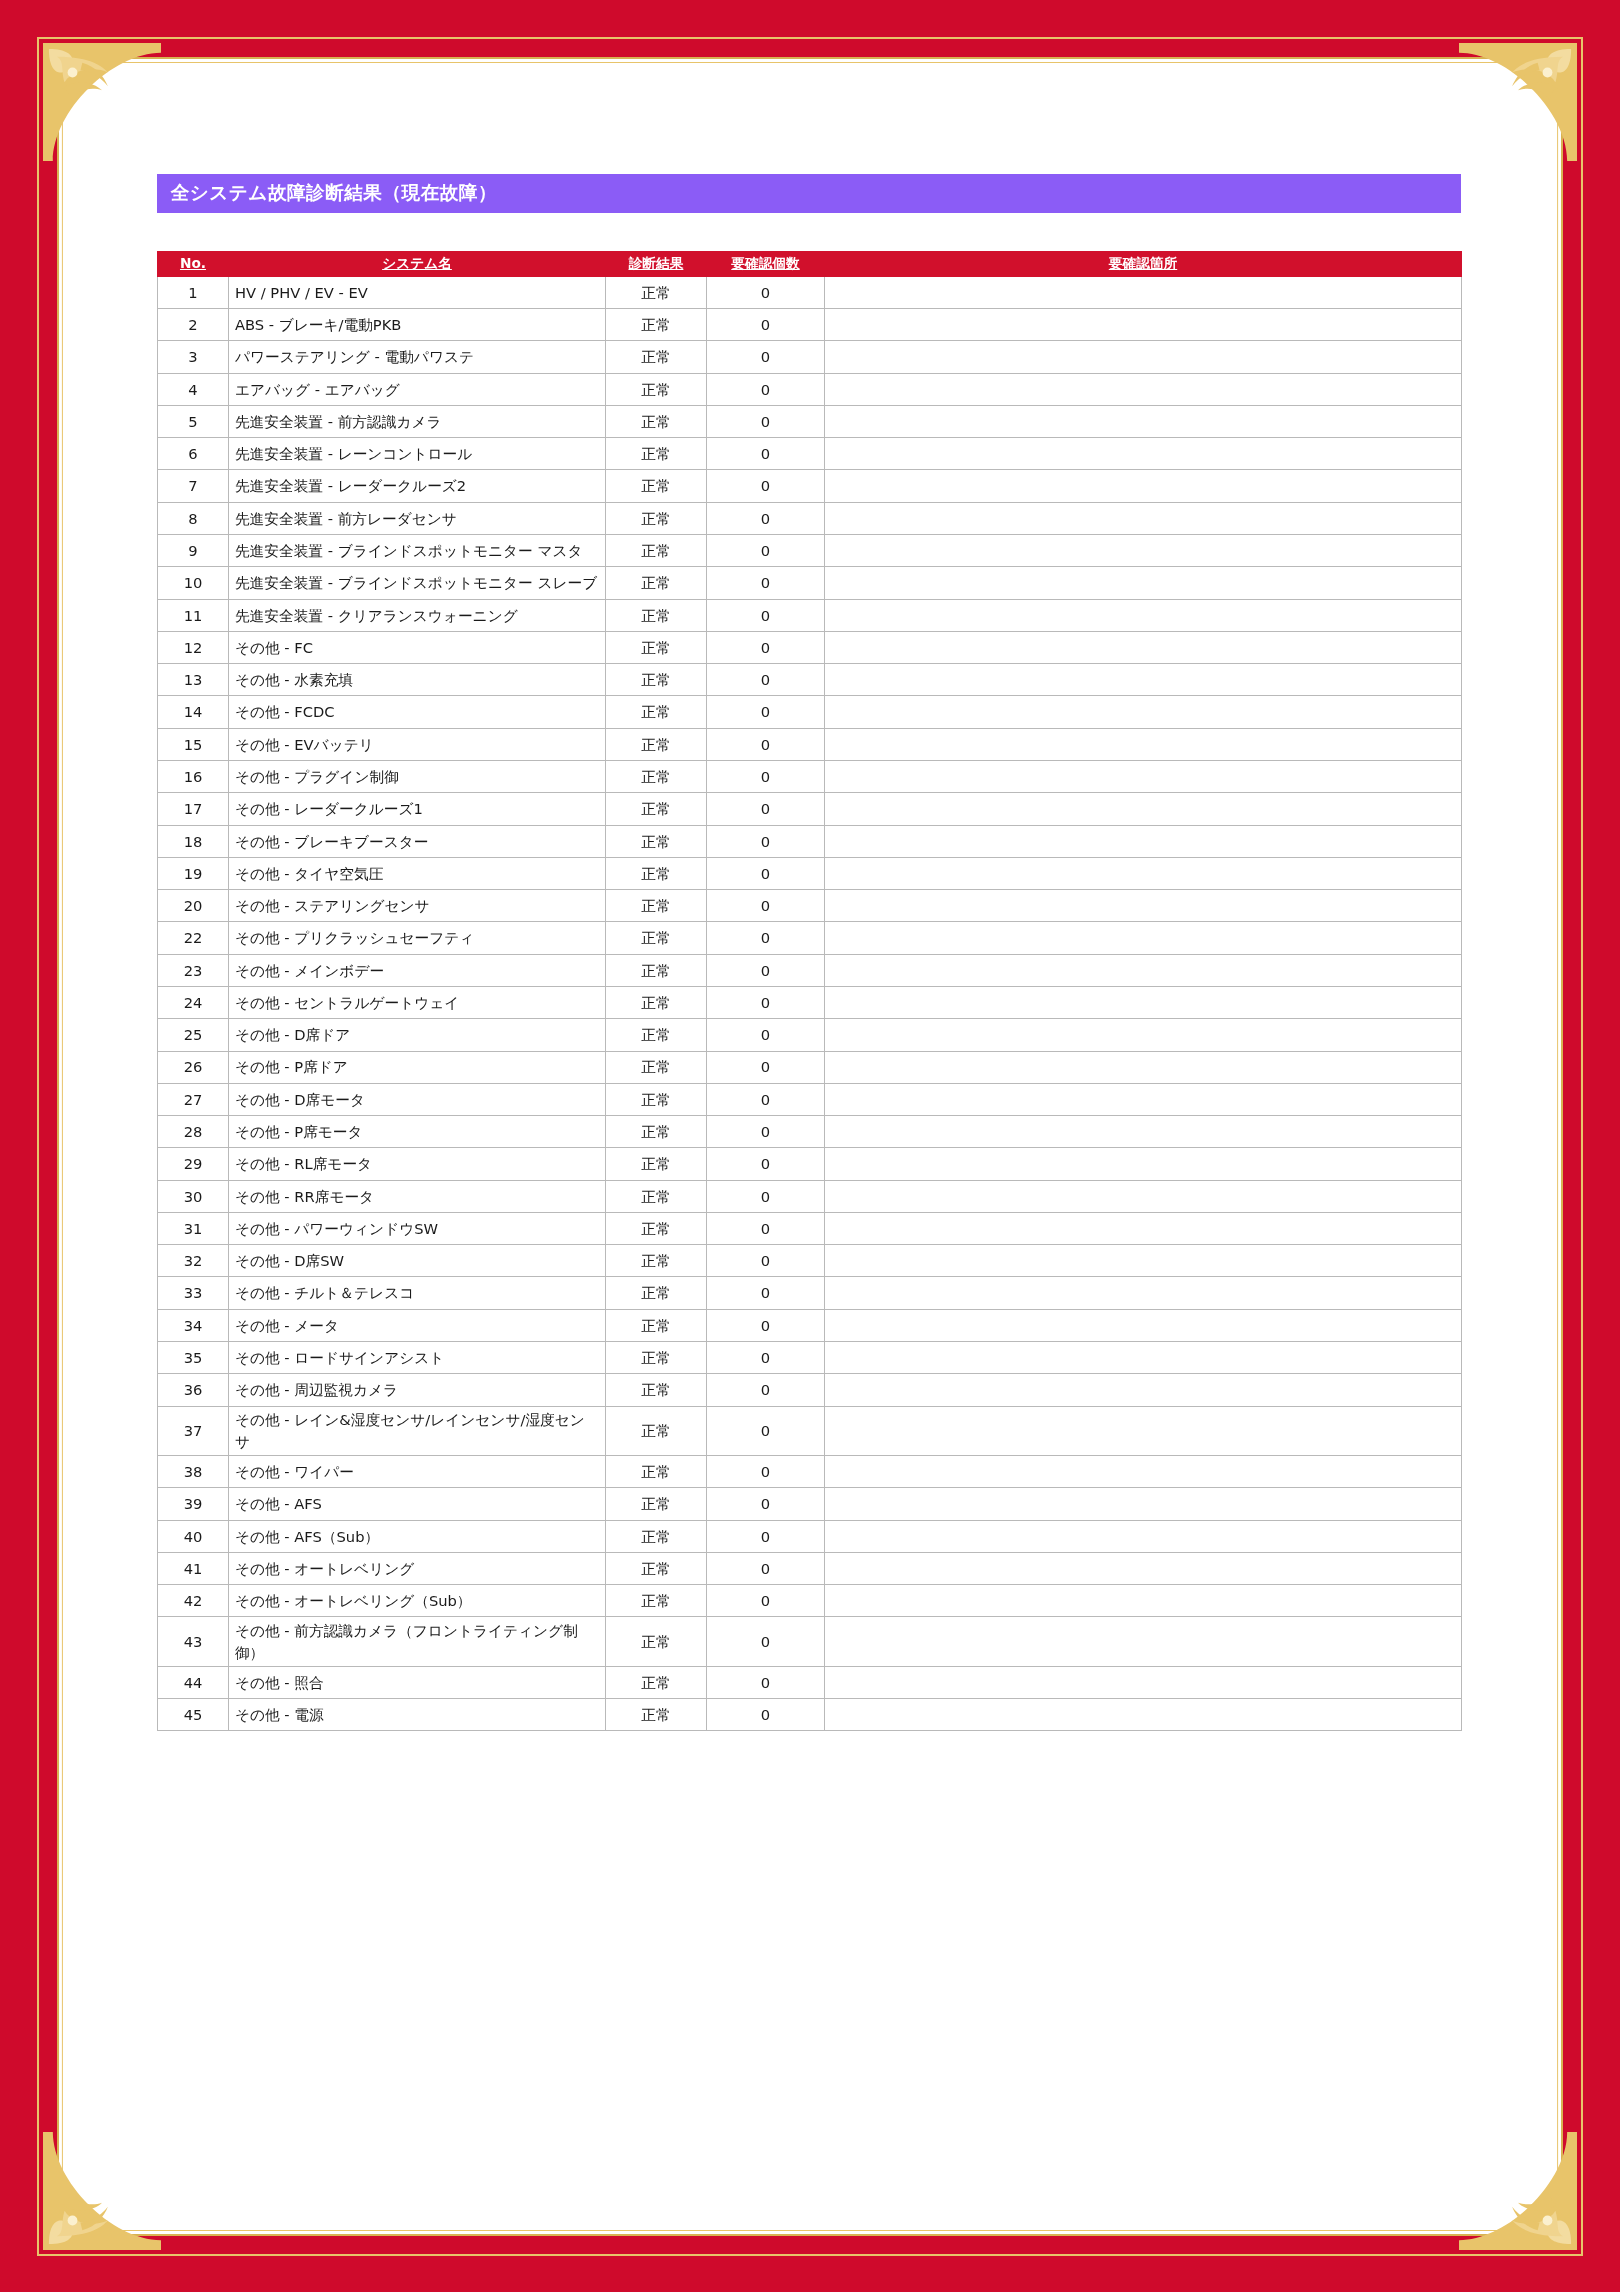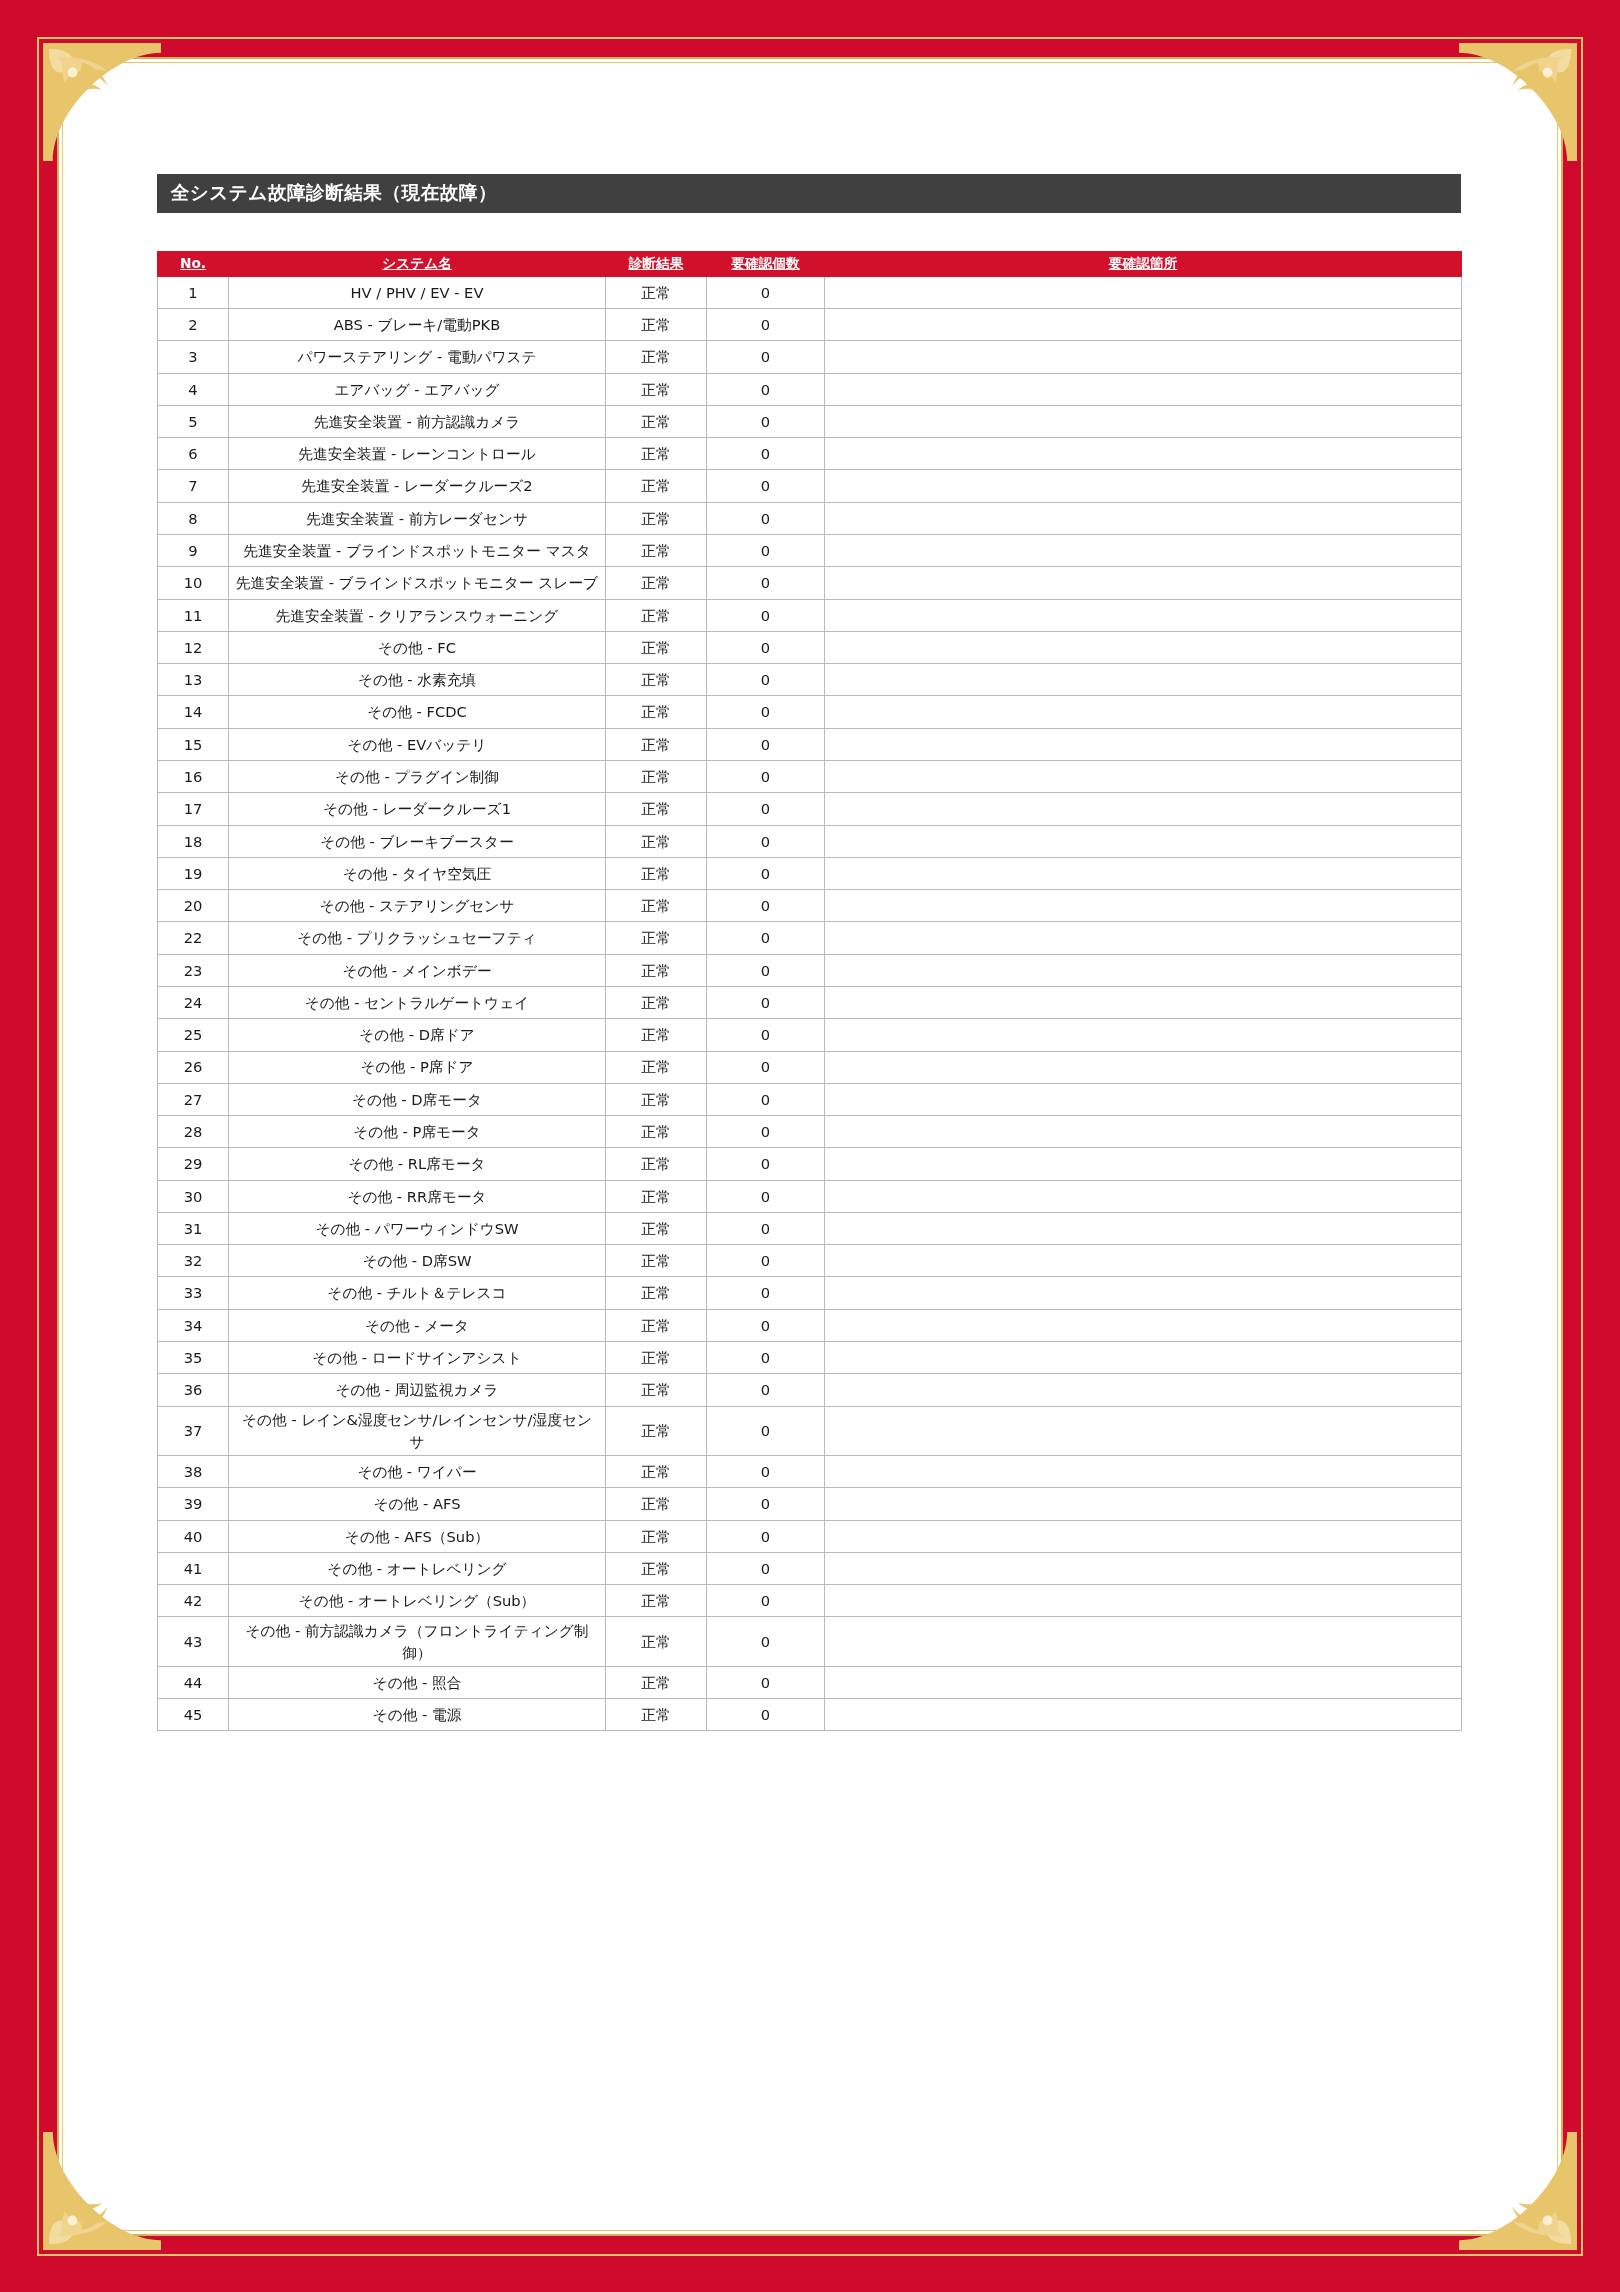--- a/index.html
+++ b/index.html
@@ -55,21 +55,21 @@
 
   
   .content {
     position: absolute;
     left: 157px;
     top: 174px;
     width: 1304px;
   }
 
   .doc-title {
-    background: #404040;
+    background: #8b5cf6;
     color: #ffffff;
     font-size: 18.6px;
     font-weight: bold;
     padding: 7.8px 9.8px 8.8px 13.7px;
     letter-spacing: 0.5px;
     line-height: 1.2;
   }
 
   table.result {
     border-collapse: collapse;
@@ -99,21 +99,21 @@
   table.result tbody td {
     border: 1px solid #b9b9b9;
     font-size: 14.7px;
     color: #1a1a1a;
     padding: 2.9px 5.9px;
     line-height: 1.45;
     vertical-align: middle;
     height: 25.5px;
   }
   td.no    { text-align: center; font-size: 13.7px; }
-  td.sys   { text-align: center; margin-left: 28px; }
+  td.sys   { text-align: left; margin-left: 28px; }
   td.res   { text-align: center; }
   td.cnt   { text-align: center; }
   td.place { text-align: left; }
 
   
   td.sys.wrap { white-space: normal; }
 </style>
 </head>
 <body>
 

